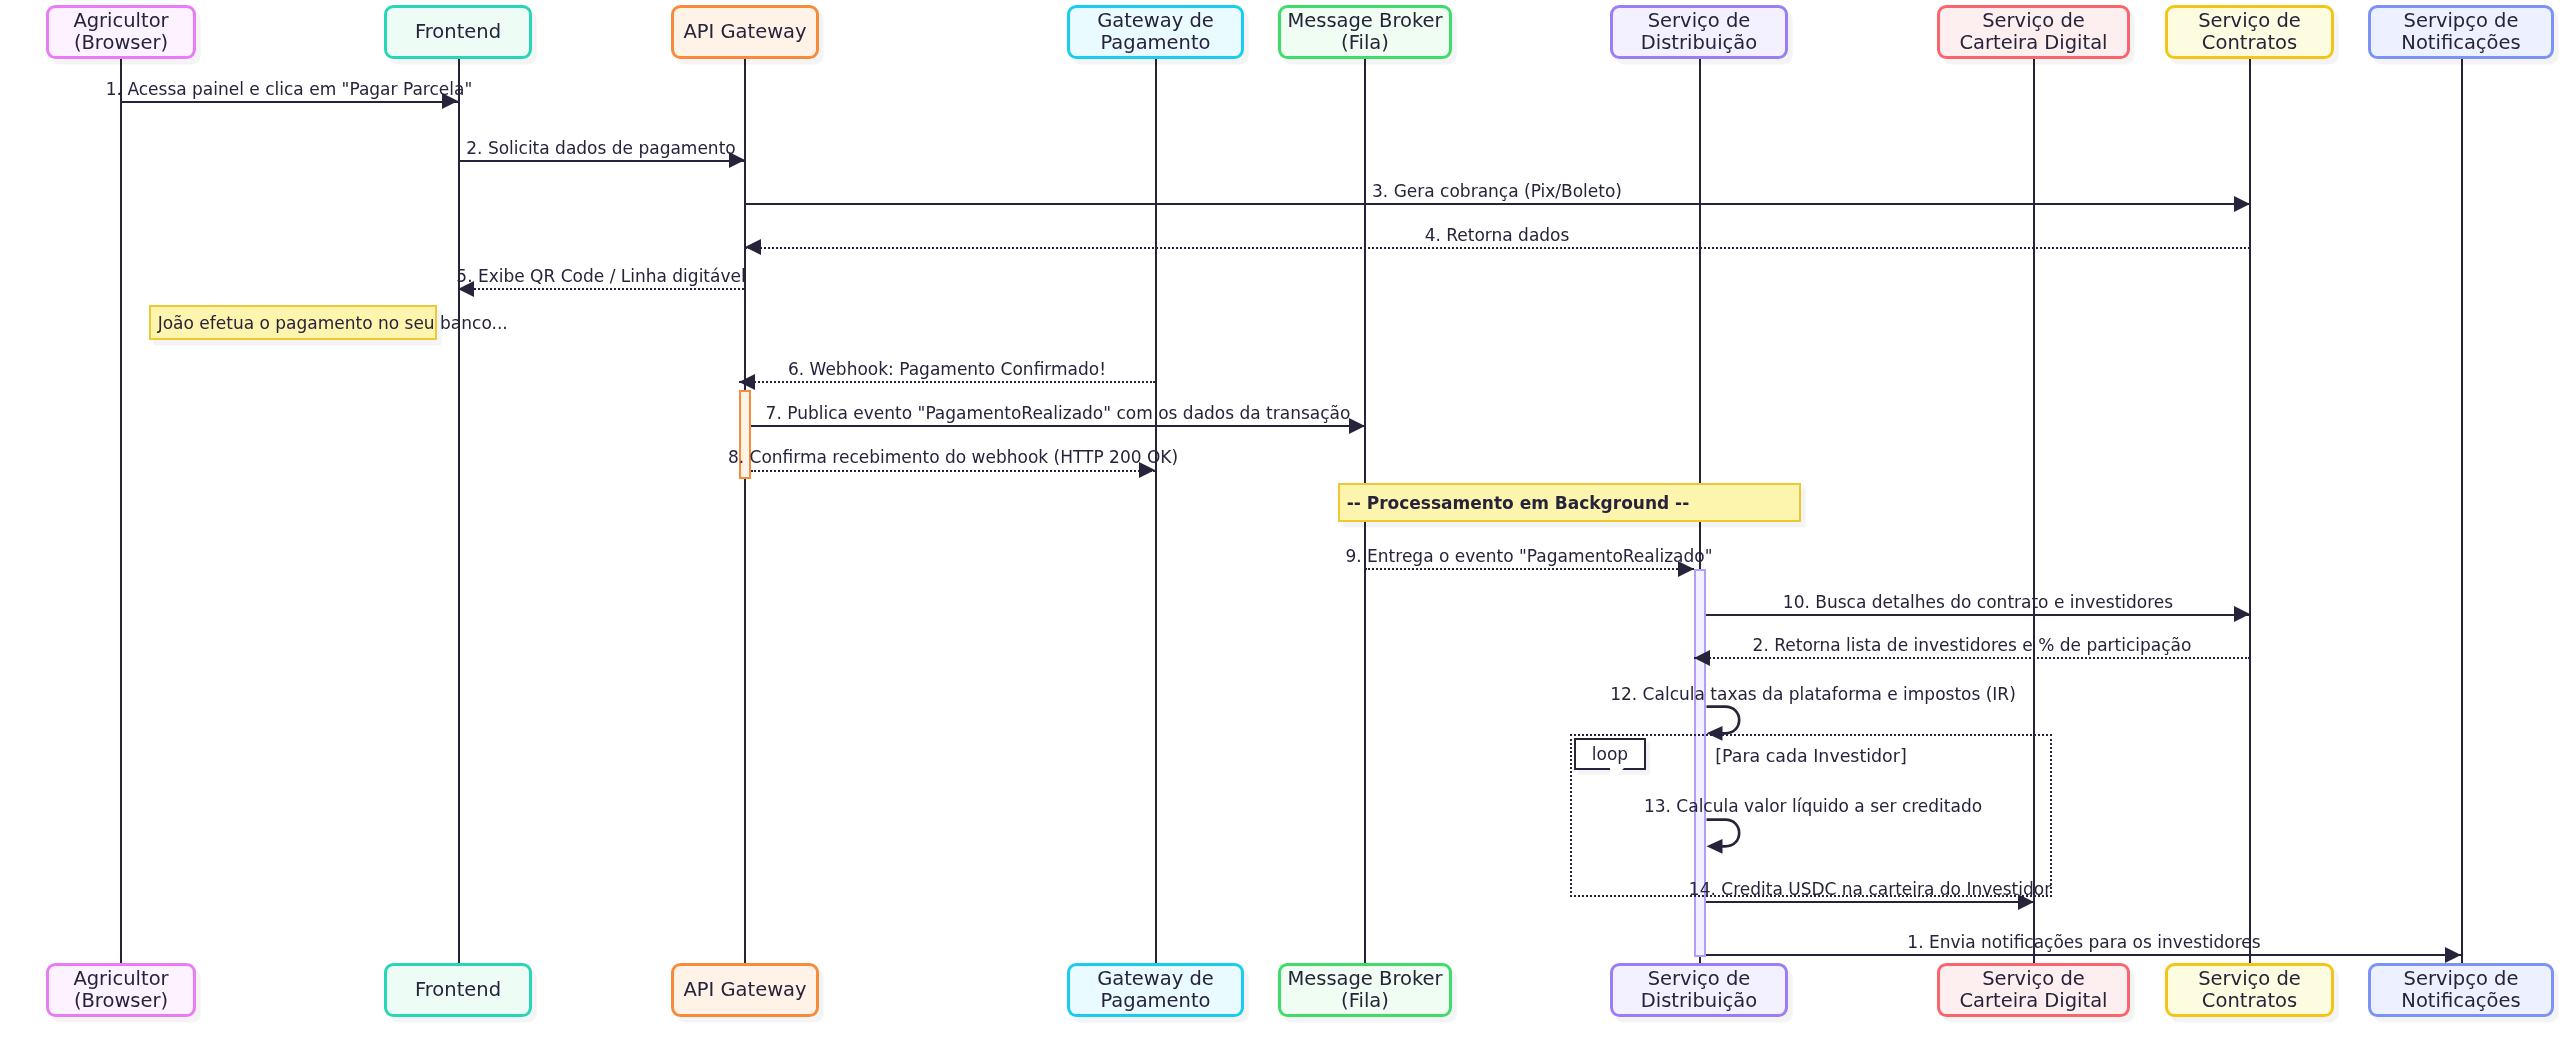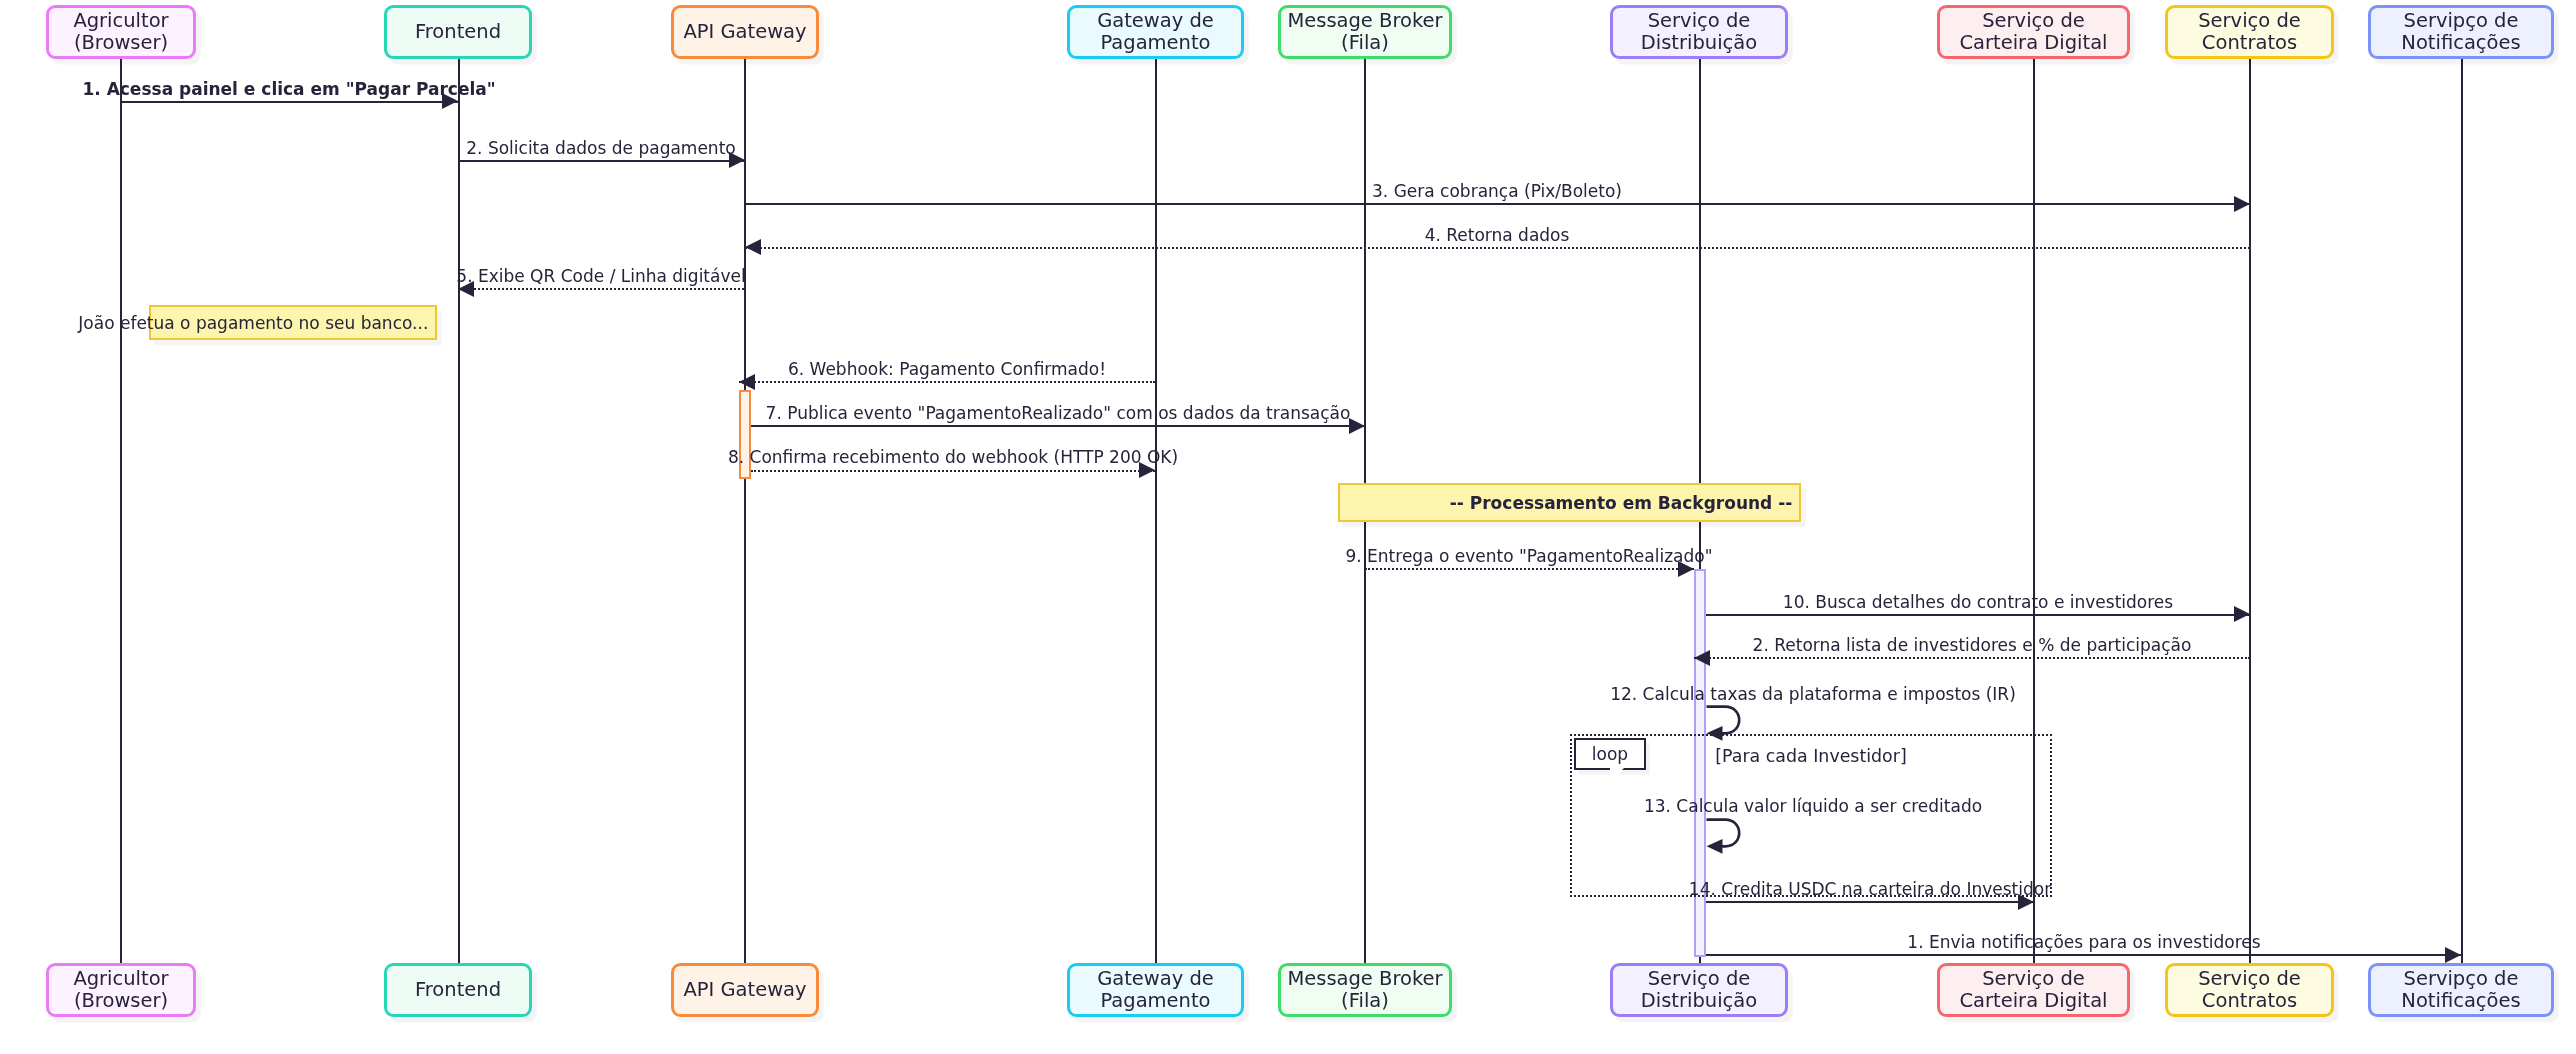--- a/index.html
+++ b/index.html
@@ -36,21 +36,21 @@
   .msglabel.center{transform:translateX(-50%);}
 
   
   .selfloop{position:absolute;}
 
   
   .note{
     position:absolute;box-sizing:border-box;
     background:#fdf5ad;border:2px solid #edc832;
     color:#26233a;font-size:17px;font-weight:bold;
-    display:flex;align-items:center;justify-content:flex-end;
+    display:flex;align-items:center;justify-content:flex-start;
     box-shadow:4.7px 5.4px 0 rgba(0,0,0,0.045);
     text-align:center;padding:1.3px 6.7px;white-space:nowrap;
   }
   .note.plain{font-weight:normal;}
 
   
   .frag{position:absolute;box-sizing:border-box;border:2px dotted #26233a;background:transparent;}
   .fraglabelbox{
     position:absolute;box-sizing:border-box;
     border:2px solid #26233a;background:#ffffff;
@@ -135,21 +135,21 @@
     <div class="activation" style="left: 739px; top: 390px; width: 12px; height: 89px; background: rgb(255, 243, 232); border-color: rgb(247, 139, 60);"></div>
     <div class="activation" style="left: 1694px; top: 569px; width: 12px; height: 388px; background: rgb(243, 240, 255); border-color: rgb(180, 156, 249);"></div>
     <div class="frag" style="left: 1570px; top: 734px; width: 482px; height: 163px;"></div>
     <div class="fraglabelbox" style="left: 1574px; top: 738px; width: 72px; height: 32px;">
       <span>loop</span>
     </div>
     <div class="fragcorner" style="left: 1610px; top: 768px;"></div>
     <div class="fragcond" style="left: 1811px; top: 746px;">[Para cada Investidor]</div>
     <div class="msgline" style="left: 121px; top: 101px; width: 337px;"></div>
     <div class="arrowhead right" style="top: 93px; left: 442px;"></div>
-    <div class="msglabel center" style="left: 289px; top: 81px; font-weight: bold;">1. Acessa painel e clica em "Pagar Parcela"</div>
+    <div class="msglabel center" style="left: 289px; top: 81px;">1. Acessa painel e clica em "Pagar Parcela"</div>
     <div class="msgline" style="left: 458px; top: 160px; width: 286px;"></div>
     <div class="arrowhead right" style="top: 152px; left: 729px;"></div>
     <div class="msglabel center" style="left: 601px; top: 140px;">2. Solicita dados de pagamento</div>
     <div class="msgline" style="left: 745px; top: 203px; width: 1505px;"></div>
     <div class="arrowhead right" style="top: 196px; left: 2234px;"></div>
     <div class="msglabel center" style="left: 1497px; top: 183px; text-align: center;">3. Gera cobrança (Pix/Boleto)</div>
     <div class="msgline dotted" style="left: 745px; top: 247px; width: 1505px;"></div>
     <div class="arrowhead left" style="top: 239px; left: 745px;"></div>
     <div class="msglabel center" style="left: 1497px; top: 227px;">4. Retorna dados</div>
     <div class="msgline dotted" style="left: 458px; top: 288px; width: 286px;"></div>

